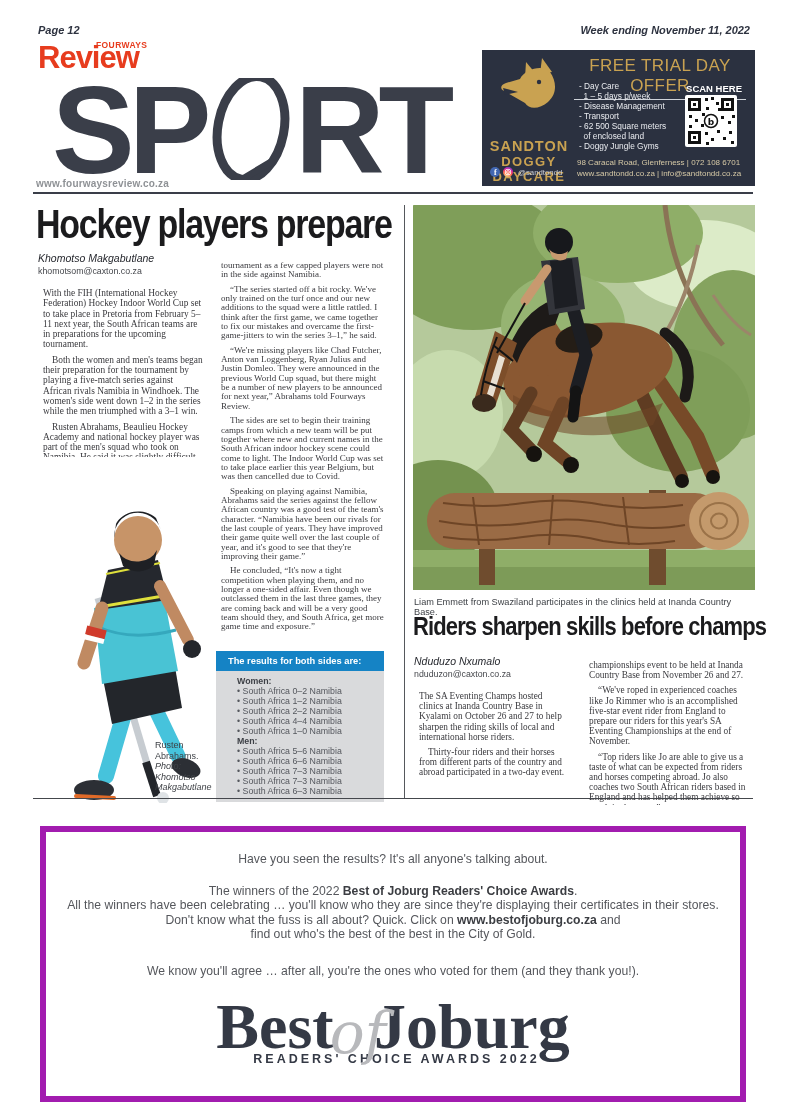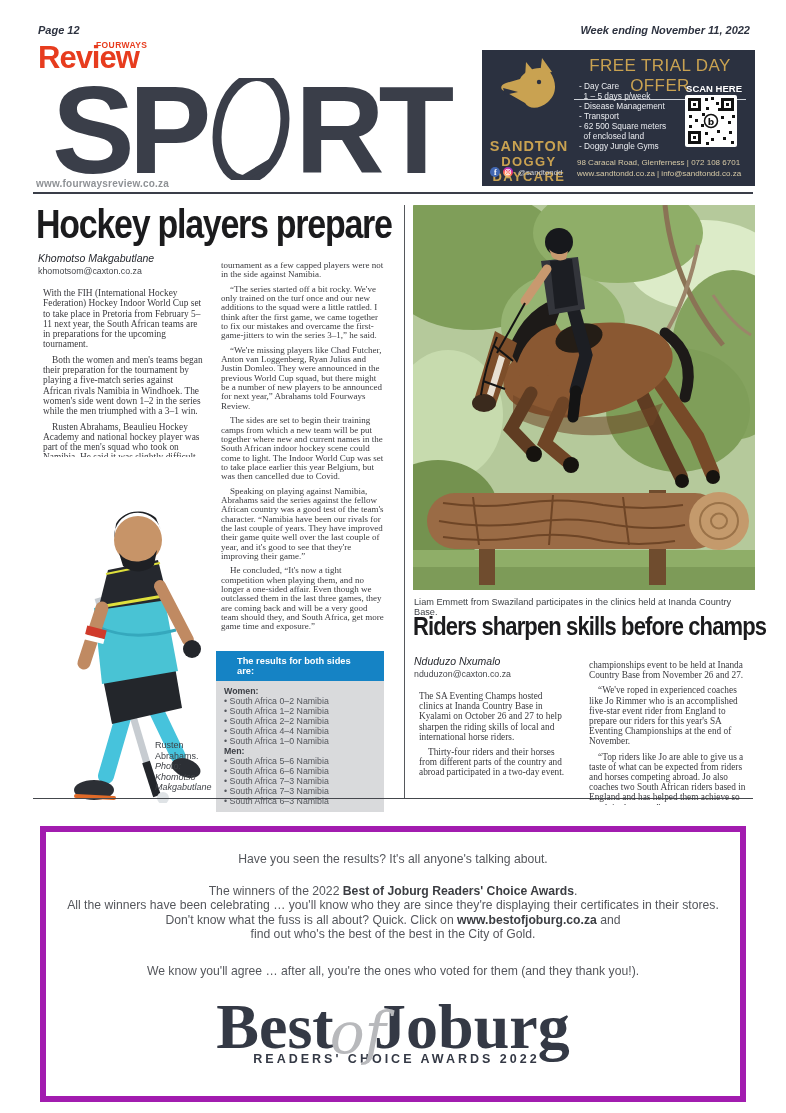--- a/index.html
+++ b/index.html
@@ -44,22 +44,22 @@
   .body-col p{margin:5px}
   .body-col p + p{text-indent:9px}
   .hockey-col1{left:38px;top:283px;width:170px;height:174px;font-size:9.4px;line-height:10.3px}
   .hockey-col2{left:216px;top:256px;width:174px;height:394px;font-size:9px;line-height:9.35px}
 
   .hockey-photo{left:36px;top:458px;width:172px;height:345px}
   .hockey-caption{left:155px;top:740px;width:56px;font-size:9px;line-height:10.5px;color:#3f4247}
   .hockey-caption .credit{font-style:italic}
 
   .results{left:216px;top:651px;width:168px}
-  .results-header{background:#1583c5;color:#fff;font-weight:bold;font-size:9.3px;padding:5px 21px}
-  .results-body{background:#d9dadc;padding:5px 8px 6px 8px;color:#54575d;font-size:8.8px;line-height:10px}
+  .results-header{background:#1583c5;color:#fff;font-weight:bold;font-size:9.3px;padding:5px 12px}
+  .results-body{background:#d9dadc;padding:5px 8px 6px 21px;color:#54575d;font-size:8.8px;line-height:10px}
   .results-body .grp{font-weight:bold;color:#3d4046}
   .results-body ul{list-style:none}
   .results-body li::before{content:"• "}
 
   .horse-photo{left:413px;top:205px;width:342px;height:385px}
   .horse-caption{left:414px;top:597px;width:340px;font-size:9.2px;color:#3f4247}
   .riders-headline{left:413px;top:612px;font-weight:bold;font-size:25px;letter-spacing:-1px;color:#1b1b1d;transform:scaleX(.88);transform-origin:left top;white-space:nowrap}
   .riders-byline{left:414px;top:655px}
   .riders-email{left:414px;top:669px}
   .riders-col1{left:414px;top:686px;width:158px;height:116px;font-size:9.3px;line-height:10.2px}

